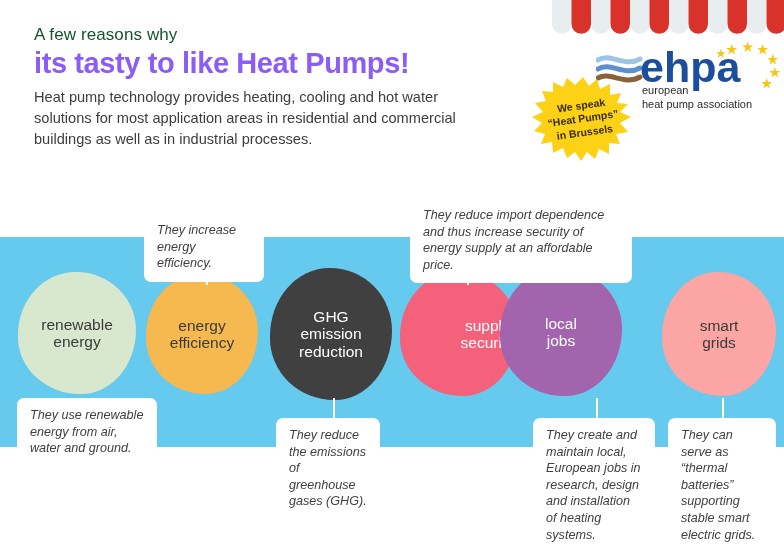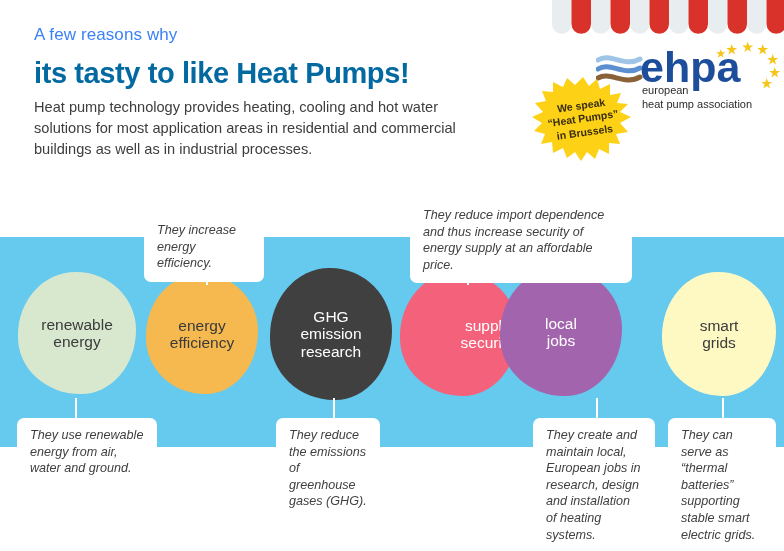--- a/index.html
+++ b/index.html
@@ -7,25 +7,25 @@
     width: 784px; height: 551px;
     background: #ffffff;
     font-family: "Liberation Sans", sans-serif;
     overflow: hidden;
   }
   .page { position: relative; width: 784px; height: 551px; background:#fff; }
 
   
   .header { position: absolute; left: 34px; top: 26px; width: 480px; }
   .eyebrow {
-    font-size: 17px; color: #3b82f6; letter-spacing: .1px;
-    line-height: 1.1; margin-bottom: 12px;
+    font-size: 17px; color: #14532d; letter-spacing: .1px;
+    line-height: 1.1; margin-bottom: 2px;
   }
   .headline {
-    font-size: 29px; font-weight: bold; color: #0369a1;
+    font-size: 29px; font-weight: bold; color: #8b5cf6;
     letter-spacing: -.4px; line-height: 1.12; white-space: nowrap;
   }
   .intro {
     margin-top: 8px; font-size: 14.6px; color: #3d3d3d;
     line-height: 1.45; max-width: 460px;
   }
 
   
   .awning { position: absolute; left: 552px; top: -2px; width: 234px; height: 40px; }
 
@@ -179,50 +179,50 @@
     <span class="lbl">
       <span>energy</span><br>
       <span>efficiency</span>
     </span>
   </div>
 
   <div class="scoop" style="left:270px; top:268px; width:122px; height:132px; background:#404040; color:#ffffff;">
     <span class="lbl">
       <span>GHG</span><br>
       <span>emission</span><br>
-      <span>research</span>
+      <span>reduction</span>
     </span>
   </div>
 
   <div class="scoop" style="left:400px; top:272px; width:118px; height:124px; background:#f4617a; color:#ffffff;justify-content:flex-end;">
     <span class="lbl">
       <span>supply</span><br>
       <span>security</span>
     </span>
   </div>
 
   <div class="scoop" style="left:500px; top:268px; width:122px; height:128px; background:#a264ad; color:#ffffff;">
     <span class="lbl">
       <span>local</span><br>
       <span>jobs</span>
     </span>
   </div>
 
-  <div class="scoop" style="left:662px; top:272px; width:114px; height:124px; background:#fef9c3; color:#3b3b3b;">
+  <div class="scoop" style="left:662px; top:272px; width:114px; height:124px; background:#fca5a5; color:#3b3b3b;">
     <span class="lbl">
       <span>smart</span><br>
       <span>grids</span>
     </span>
   </div>
 
   <div class="callout" style="left:144px; top:213px; width:120px;">They increase energy efficiency.</div>
 
   <div class="callout" style="left:410px; top:198px; width:222px;">They reduce import dependence and thus increase security of energy supply at an affordable price.</div>
 
-  <div class="callout" style="left:17px; top:418px; width:140px;">They use renewable energy from air, water and ground.</div>
+  <div class="callout" style="left:17px; top:398px; width:140px;">They use renewable energy from air, water and ground.</div>
 
   <div class="callout" style="left:276px; top:418px; width:104px;">They reduce the emissions of greenhouse gases (GHG).</div>
 
   <div class="callout" style="left:533px; top:418px; width:122px;">They create and maintain local, European jobs in research, design and installation of heating systems.</div>
 
   <div class="callout" style="left:668px; top:418px; width:108px;">They can serve as “thermal batteries” supporting stable smart electric grids.</div>
 
 </div>
 
 </body></html>

